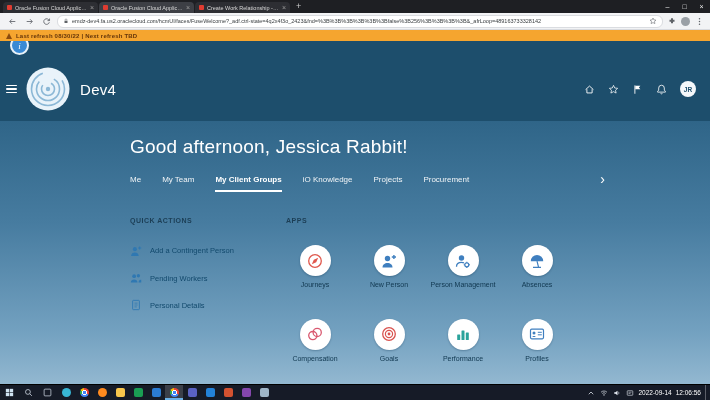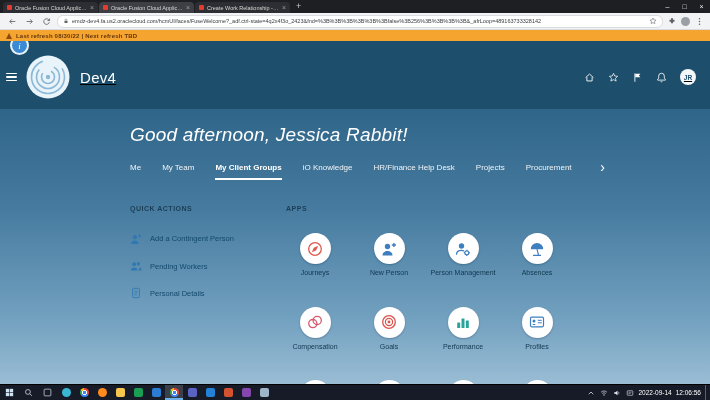--- a/index.html
+++ b/index.html
@@ -25,36 +25,36 @@
   .url{font-size:5.5px;color:#3c4043;white-space:nowrap;overflow:hidden;text-overflow:ellipsis;flex:1;}
   .tb-right{display:flex;align-items:center;gap:5px;}
   .profile-dot{width:9px;height:9px;border-radius:50%;background:#9aa0a6;display:flex;align-items:center;justify-content:center;cursor:pointer;}
 
   .sandbox-banner{height:11px;background:#f5a52f;display:flex;align-items:center;gap:4px;padding:0 6px;}
   .sandbox-text{font-size:6px;font-weight:bold;color:#64350a;letter-spacing:.2px;}
   .warn-tri{width:0;height:0;border-left:3.5px solid transparent;border-right:3.5px solid transparent;border-bottom:6px solid #8a4b0e;}
 
   
   .page{position:relative;height:343px;overflow:hidden;}
-  .appheader{height:64px;background:#1d4e6c;display:flex;align-items:center;padding:4px 14px 0 6px;position:relative;z-index:2;text-decoration:underline;}
+  .appheader{height:64px;background:#1d4e6c;display:flex;align-items:center;padding:16px 14px 0 6px;position:relative;z-index:2;}
   .hamburger{width:11px;display:flex;flex-direction:column;gap:2px;margin-right:9px;cursor:pointer;}
   .hamburger i{display:block;height:1.5px;background:#fff;border-radius:1px;}
   .logo{width:44px;height:44px;margin-right:10px;flex:none;}
   .envname{color:#fff;font-size:15px;letter-spacing:.3px;}
   .hdr-right{margin-left:auto;display:flex;align-items:center;gap:13px;}
   .hdr-icon{display:flex;align-items:center;cursor:pointer;}
   .avatar{width:16px;height:16px;border-radius:50%;background:#f5f8fa;color:#1d4e6c;font-size:6.5px;font-weight:bold;
           display:flex;align-items:center;justify-content:center;cursor:pointer;}
   .float-info{position:absolute;left:10px;top:-5px;width:15px;height:15px;border-radius:50%;background:#3a8ad4;
               border:2px solid #e8f1f8;color:#fff;font-size:9px;font-style:italic;font-family:"Liberation Serif",serif;
               display:flex;align-items:center;justify-content:center;z-index:5;cursor:pointer;}
 
   .banner{height:293px;position:relative;overflow:hidden;
           background:linear-gradient(180deg,#2f6588 0%,#477ca0 35%,#73a1c0 72%,#a5c5da 100%);}
-  .greeting{position:absolute;left:130px;top:15px;font-size:19px;font-weight:300;color:#fff;letter-spacing:.2px;font-style:italic;}
+  .greeting{position:absolute;left:130px;top:15px;font-size:19px;font-weight:300;color:#fff;letter-spacing:.2px;}
   .navtabs{position:absolute;left:130px;top:54px;right:105px;display:flex;align-items:flex-start;}
   .navtab{font-size:8px;color:rgba(255,255,255,.92);padding-bottom:6px;margin-right:21px;white-space:nowrap;cursor:pointer;border-bottom:2.5px solid transparent;}
   .navtab.active{font-weight:bold;color:#fff;border-bottom-color:#fff;}
   .chev-next{margin-left:auto;font-size:14px;color:#fff;line-height:1;transform:translateY(-3px);cursor:pointer;}
 
   .sec-label{position:absolute;font-size:7px;font-weight:bold;color:#1c3e55;letter-spacing:.5px;}
   .sec-qa{left:130px;top:96px;}
   .sec-apps{left:286px;top:96px;}
   .qa-list{position:absolute;left:130px;top:116px;width:152px;}
   .qa-item{display:flex;align-items:center;gap:8px;height:27.4px;cursor:pointer;}
@@ -212,21 +212,20 @@
   </div>
 
   <div class="banner">
     <div class="greeting">Good afternoon, Jessica Rabbit!</div>
 
     <div class="navtabs" id="navtabs">
         <div class="navtab">Me</div>
         <div class="navtab">My Team</div>
         <div class="navtab active">My Client Groups</div>
         <div class="navtab">iO Knowledge</div>
-        <div class="navtab">HR/Finance Help Desk</div>
         <div class="navtab">Projects</div>
         <div class="navtab">Procurement</div>
         <span class="chev-next">›</span>
       </div>
 
     <div class="sec-label sec-qa">QUICK ACTIONS</div>
     <div class="sec-label sec-apps">APPS</div>
 
     <div class="qa-list" id="qa-list">
         <div class="qa-item">

